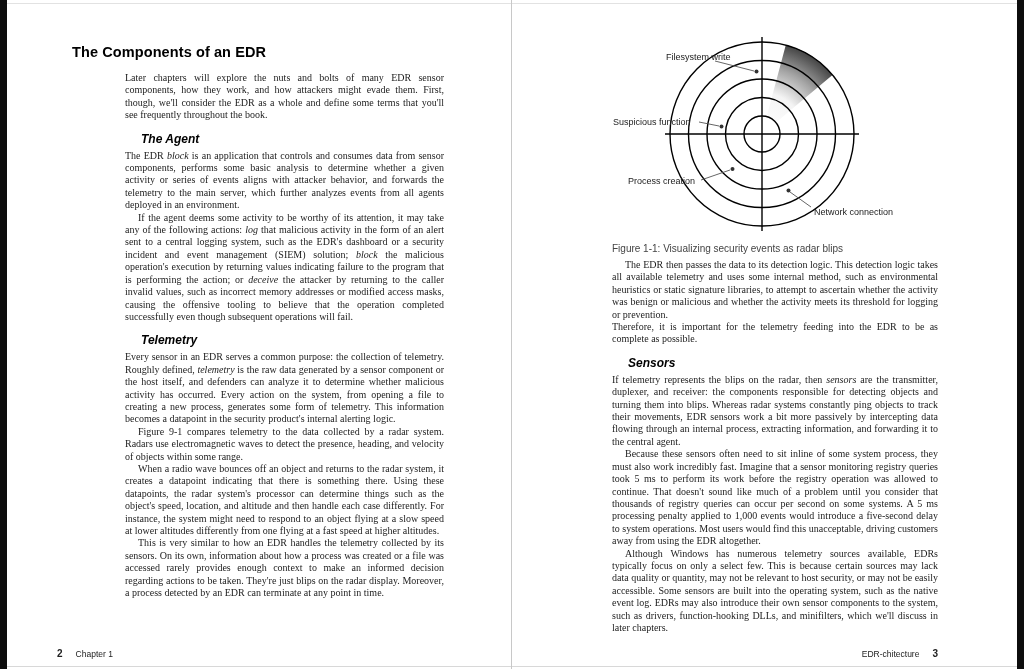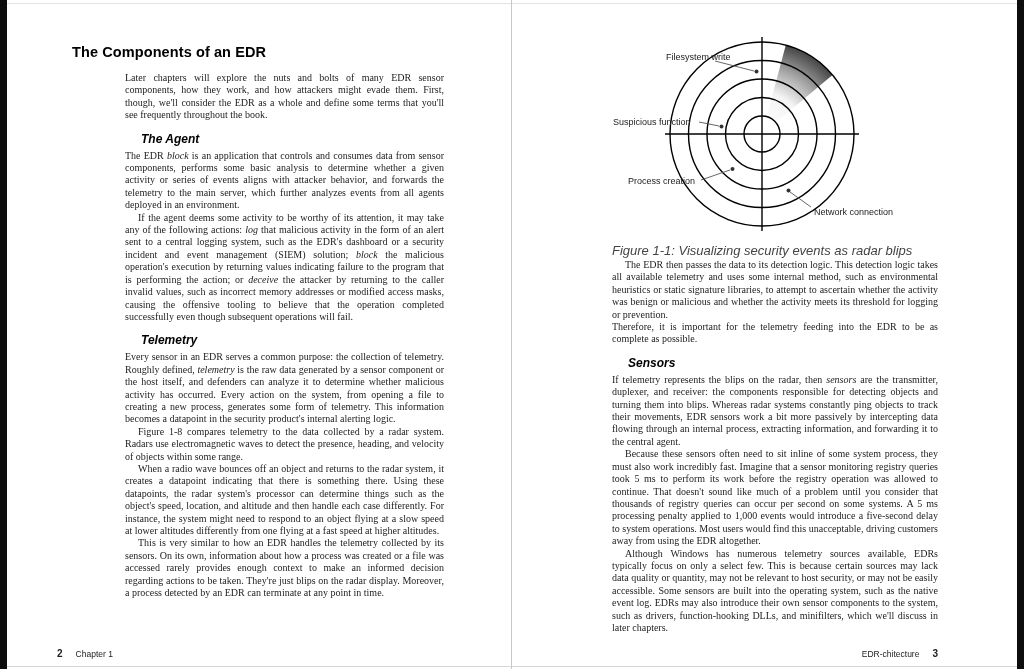--- a/index.html
+++ b/index.html
@@ -36,21 +36,21 @@
   }
   .para.indent { text-indent:13px; }
   .sec-head {
     font-family:"Liberation Sans", sans-serif;
     font-weight:bold; font-style:italic;
     font-size:12px; color:#000;
     margin:10px 0 4px 16px;
   }
   .fig-caption {
     font-family:"Liberation Sans", sans-serif;
-    font-style:italic; font-size:13px; color:#444;
+    font-size:10px; color:#444;
   }
   .footer {
     position:absolute;
     font-family:"Liberation Sans", sans-serif;
     font-size:8.5px; color:#222;
     top:648px;
     text-align:right;
   }
   .footer .pg { font-weight:bold; font-size:10px; }
   #left-footer .chap { margin-left:13px; }
@@ -73,21 +73,21 @@
 
   <div class="text-col" style="left:118px; top:72px; width:319px;">
     <p class="para">Later chapters will explore the nuts and bolts of many EDR sensor components, how they work, and how attackers might evade them. First, though, we'll consider the EDR as a whole and define some terms that you'll see frequently throughout the book.</p>
 
     <h2 class="sec-head">The Agent</h2>
     <p class="para">The EDR <i>block</i> is an application that controls and consumes data from sensor components, performs some basic analysis to determine whether a given activity or series of events aligns with attacker behavior, and forwards the telemetry to the main server, which further analyzes events from all agents deployed in an environment.</p>
     <p class="para indent">If the agent deems some activity to be worthy of its attention, it may take any of the following actions: <i>log</i> that malicious activity in the form of an alert sent to a central logging system, such as the EDR's dashboard or a security incident and event management (SIEM) solution; <i>block</i> the malicious operation's execution by returning values indicating failure to the program that is performing the action; or <i>deceive</i> the attacker by returning to the caller invalid values, such as incorrect memory addresses or modified access masks, causing the offensive tooling to believe that the operation completed successfully even though subsequent operations will fail.</p>
 
     <h2 class="sec-head">Telemetry</h2>
     <p class="para">Every sensor in an EDR serves a common purpose: the collection of telemetry. Roughly defined, <i>telemetry</i> is the raw data generated by a sensor component or the host itself, and defenders can analyze it to determine whether malicious activity has occurred. Every action on the system, from opening a file to creating a new process, generates some form of telemetry. This information becomes a datapoint in the security product's internal alerting logic.</p>
-    <p class="para indent">Figure 1-8 compares telemetry to the data collected by a radar system. Radars use electromagnetic waves to detect the presence, heading, and velocity of objects within some range.</p>
+    <p class="para indent">Figure 9-1 compares telemetry to the data collected by a radar system. Radars use electromagnetic waves to detect the presence, heading, and velocity of objects within some range.</p>
     <p class="para indent">When a radio wave bounces off an object and returns to the radar system, it creates a datapoint indicating that there is something there. Using these datapoints, the radar system's processor can determine things such as the object's speed, location, and altitude and then handle each case differently. For instance, the system might need to respond to an object flying at a slow speed at lower altitudes differently from one flying at a fast speed at higher altitudes.</p>
     <p class="para indent">This is very similar to how an EDR handles the telemetry collected by its sensors. On its own, information about how a process was created or a file was accessed rarely provides enough context to make an informed decision regarding actions to be taken. They're just blips on the radar display. Moreover, a process detected by an EDR can terminate at any point in time.</p>
   </div>
 
   <div class="footer" id="left-footer" style="left:50px;">
     <span class="pg">2</span><span class="chap">Chapter 1</span>
   </div>
 </div>
 
 <div class="page" id="right-page">

